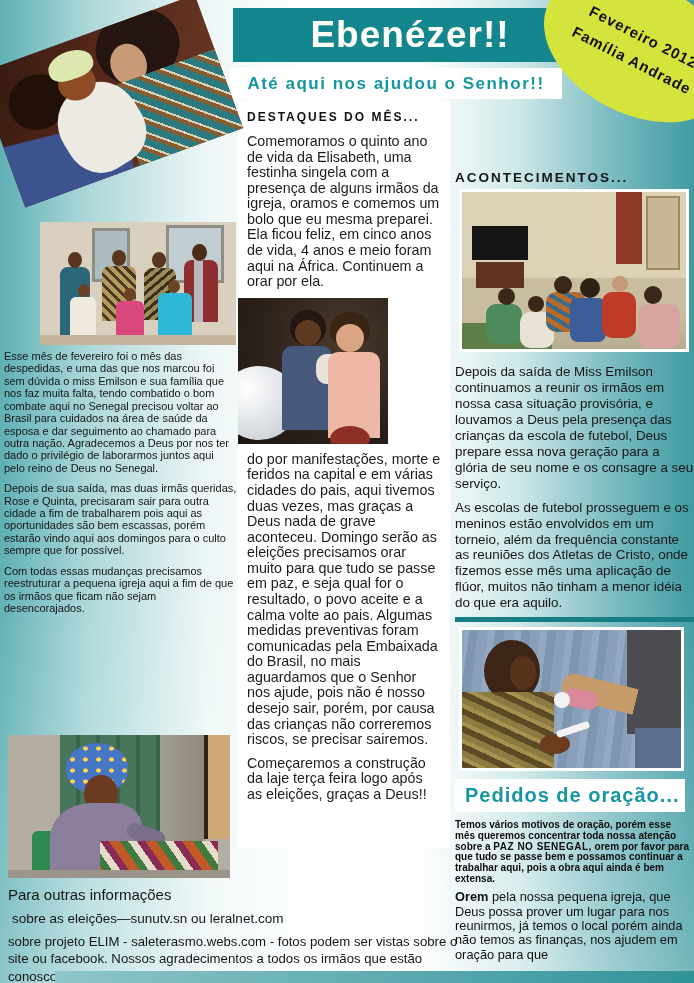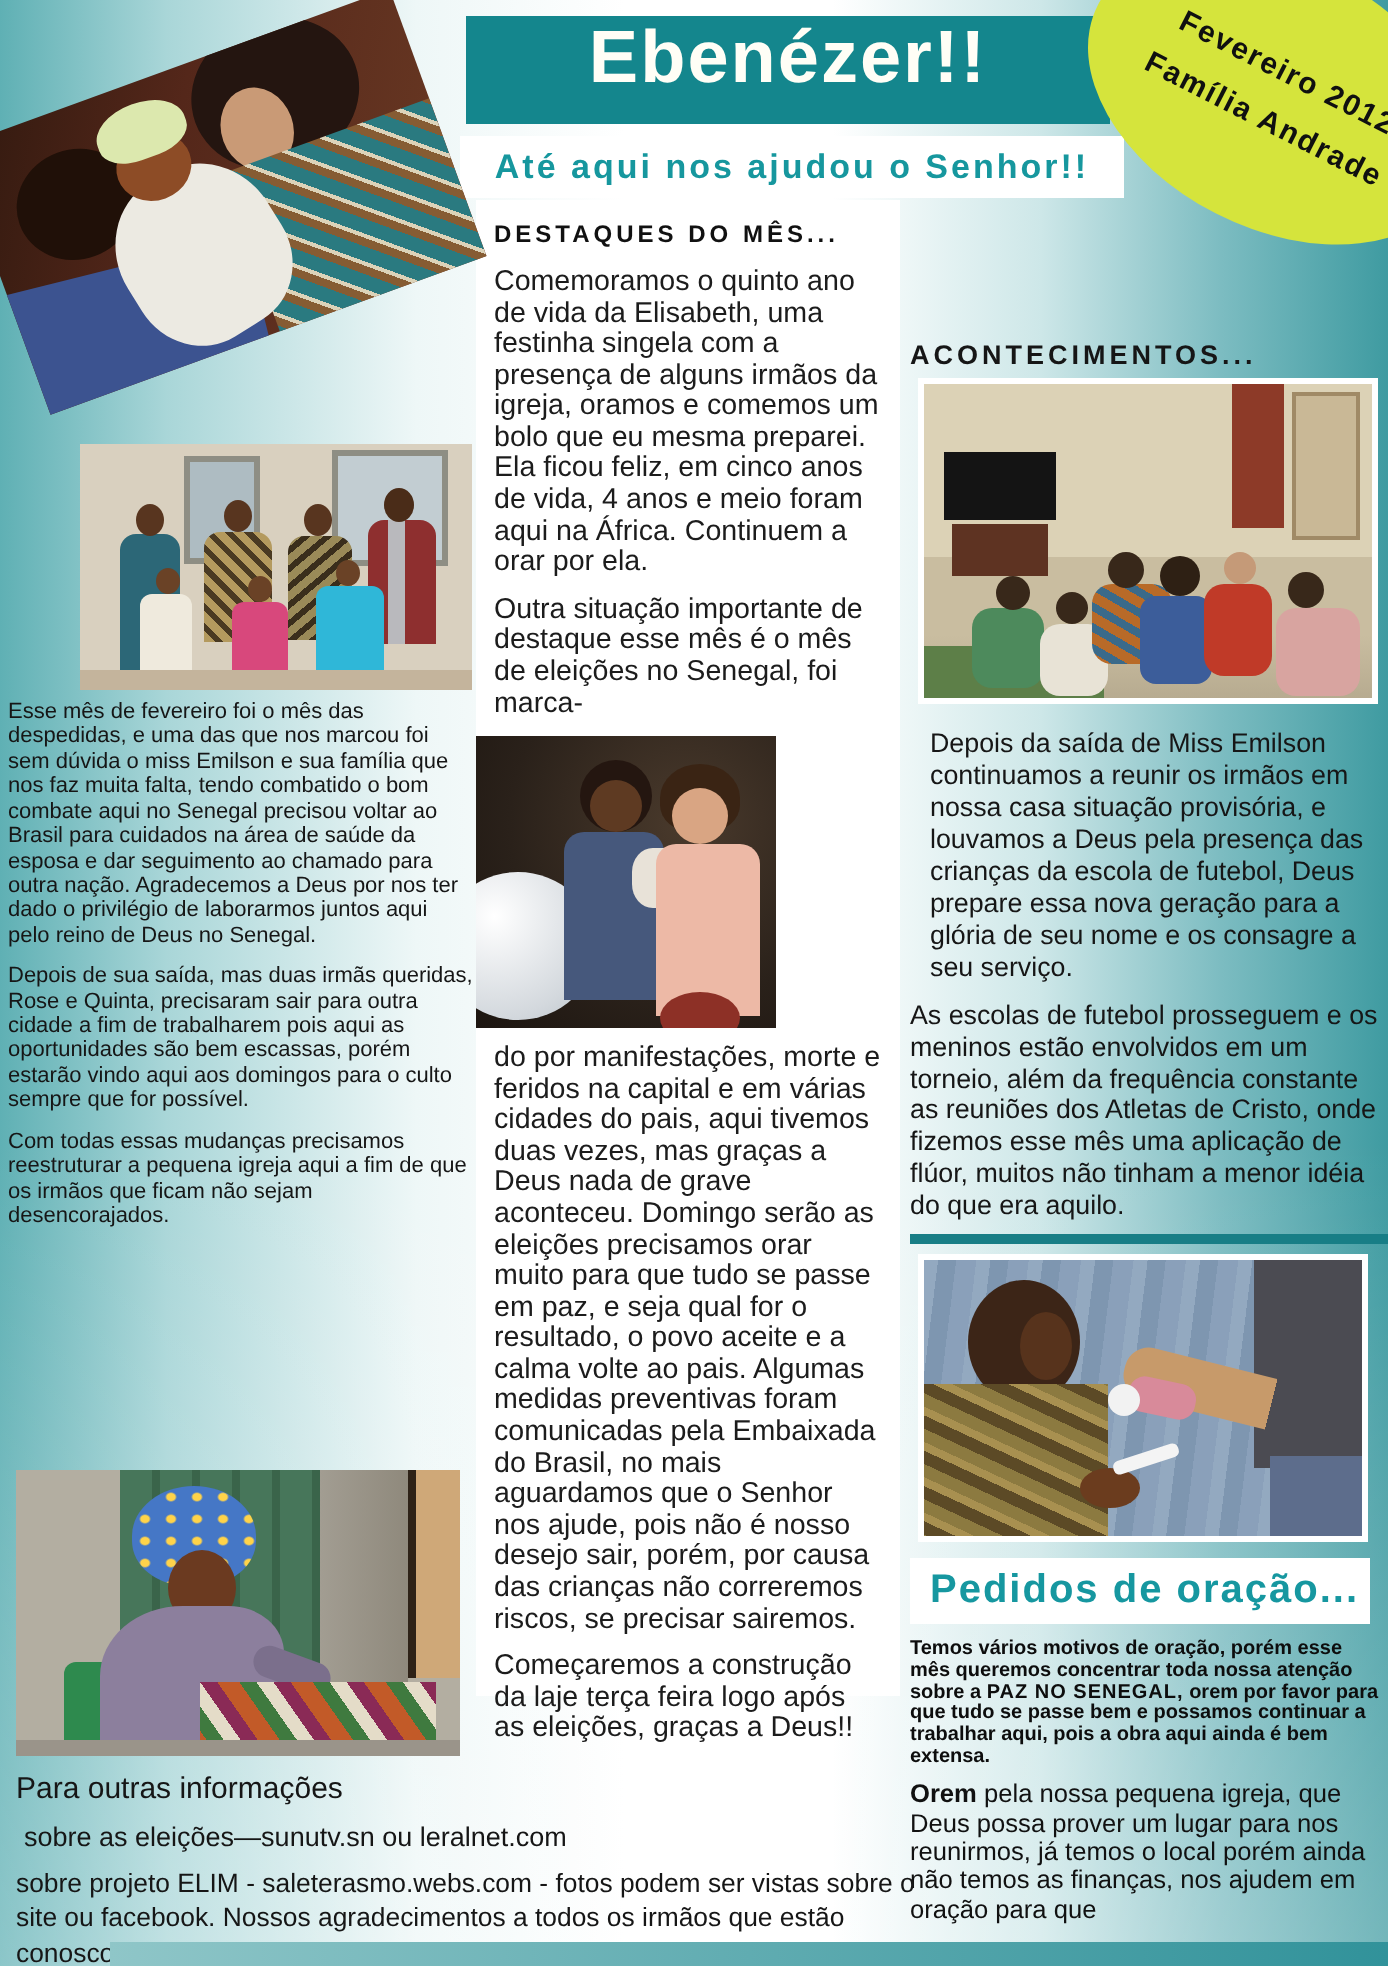--- a/index.html
+++ b/index.html
@@ -4,21 +4,21 @@
 <style>
   html,body{margin:0;padding:0;background:#888;}
   .page{position:relative;width:694px;height:983px;overflow:hidden;
     font-family:"Liberation Sans","DejaVu Sans",sans-serif;color:#161616;
     background:
       linear-gradient(to bottom, rgba(255,255,255,0) 58%, rgba(255,255,255,.28) 100%),
       linear-gradient(to right,#5fb0b4 0%,#a9d6d8 12%,#eef7f7 30%,#ffffff 45%,#ffffff 60%,#cde7e8 75%,#7cbcc1 88%,#3f9ba1 100%);}
   .s{position:absolute;}
   
   .banner{position:absolute;left:233px;top:8px;width:322px;height:54px;background:#14868d;
-    display:flex;justify-content:center;z-index:3;}
+    display:flex;align-items:center;justify-content:center;z-index:3;padding-left:16px;}
   .banner h1{margin:0;color:#fffef6;font-size:37px;font-weight:bold;letter-spacing:1px;}
   .tagline{position:absolute;left:230px;top:68px;width:332px;height:31px;background:#ffffff;
     display:flex;align-items:center;justify-content:center;z-index:1;}
   .tagline span{color:#16979e;font-weight:bold;font-size:17px;letter-spacing:1.5px;white-space:nowrap;}
   .badge{position:absolute;left:538px;top:-18px;width:200px;height:132px;background:#d5e43c;border-radius:50%;
     transform:rotate(27deg);z-index:4;display:flex;flex-direction:column;align-items:center;justify-content:center;gap:9px;}
   .badge span{font-weight:bold;font-size:15px;color:#101010;letter-spacing:1px;white-space:nowrap;}
   
   .photo{position:absolute;overflow:hidden;}
   .photo-baby{left:-6px;top:30px;width:232px;height:142px;transform:rotate(-20deg);z-index:2;
@@ -34,21 +34,21 @@
   
   .left-col{position:absolute;left:4px;top:350px;width:233px;z-index:2;}
   .left-col p{font-size:11px;line-height:1.13;margin:0 0 8px;}
   .panel{position:absolute;left:238px;top:100px;width:212px;height:748px;background:#fff;z-index:1;}
   .panel-inner{padding:10px 9px 0;}
   .col-head{font-size:12px;font-weight:bold;letter-spacing:2px;color:#111;margin:0 0 10px;white-space:nowrap;}
   .panel p{font-size:14.3px;line-height:1.09;margin:0 0 8px;color:#1c1c1c;}
   .right-col{position:absolute;left:455px;top:170px;width:239px;z-index:1;}
   .right-head{font-size:13.5px;font-weight:bold;letter-spacing:2px;margin:0;}
   .right-col p.body{font-size:13.4px;line-height:1.19;margin:8px 0 0;}
-  .right-col p.first{margin-top:12px;margin-left:10px;}
+  .right-col p.first{margin-top:12px;}
   .rule{width:239px;height:5px;background:#187e86;margin:6px 0 0;}
   
   .prayer-head{margin-top:8px;background:#fff;width:230px;height:33px;display:flex;align-items:center;padding-left:10px;box-sizing:border-box;}
   .prayer-head span{color:#1697a0;font-weight:bold;font-size:20px;letter-spacing:1px;white-space:nowrap;}
   .prayer-p1{font-weight:bold;font-size:10px;line-height:1.07;margin:8px 0 0;color:#0d0d0d;width:235px;}
   .prayer-p2{font-size:12.8px;line-height:1.12;margin:6px 0 0;color:#111;width:230px;}
   .prayer-p2 b{font-weight:bold;}
   
   .footer{position:absolute;left:8px;top:886px;width:452px;z-index:2;}
   .f-title{font-size:15px;font-weight:normal;margin:0;}
@@ -59,21 +59,20 @@
 </style>
 </head>
 <body>
 
 <div class="page">
 
   <div class="panel">
     <div class="panel-inner">
       <h2 class="col-head">DESTAQUES DO MÊS...</h2>
       <p>Comemoramos o quinto ano de vida da Elisabeth, uma festinha singela com a presença de alguns irmãos da igreja, oramos e comemos um bolo que eu mesma preparei. Ela ficou feliz, em cinco anos de vida, 4 anos e meio foram aqui na África. Continuem a orar por ela.</p>
-      <p>Outra situação importante de destaque esse mês é o mês de eleições no Senegal, foi marca-</p>
       <div class="photo photo-kids" aria-label="Duas meninas abraçadas com um balão branco">
         <div class="s" style="left:-18px;bottom:4px;width:78px;height:74px;border-radius:50%;background:radial-gradient(circle at 35% 30%,#ffffff,#d3d8dd 70%,#b9c2c9);"></div>
         <div class="s" style="left:52px;top:12px;width:36px;height:36px;background:#241610;border-radius:50%;"></div>
         <div class="s" style="left:57px;top:22px;width:26px;height:26px;background:#5e3a22;border-radius:50%;"></div>
         <div class="s" style="left:44px;top:48px;width:50px;height:84px;background:#46587c;border-radius:10px 10px 0 0;"></div>
         <div class="s" style="left:78px;top:56px;width:26px;height:30px;background:#e8e2d8;border-radius:40%;"></div>
         <div class="s" style="left:92px;top:14px;width:40px;height:34px;background:#3a2414;border-radius:50% 50% 40% 40%;"></div>
         <div class="s" style="left:98px;top:26px;width:28px;height:28px;background:#d9a583;border-radius:50%;"></div>
         <div class="s" style="left:90px;top:54px;width:52px;height:86px;background:#edb9a6;border-radius:10px 10px 0 0;"></div>
         <div class="s" style="left:92px;bottom:-8px;width:40px;height:26px;background:#8d3026;border-radius:50%;"></div>

